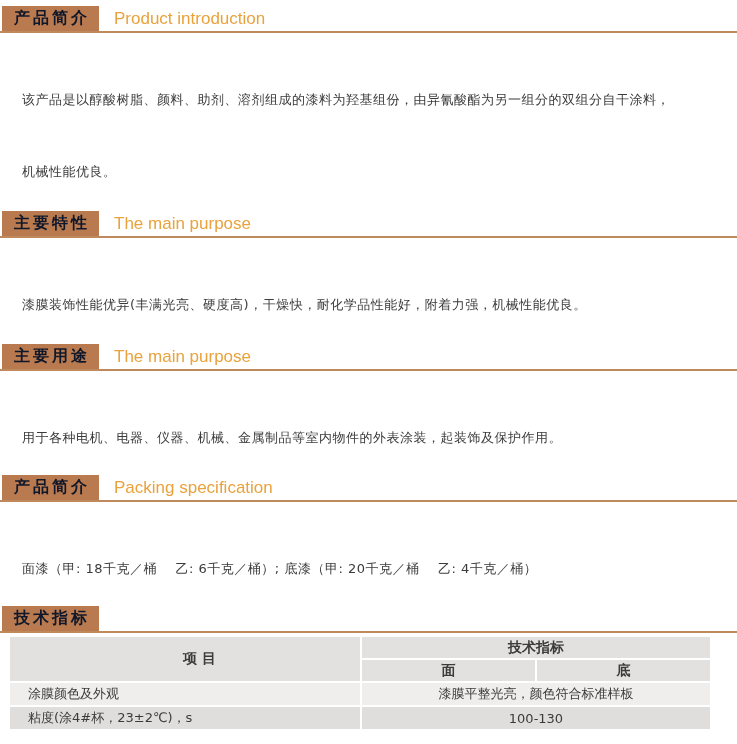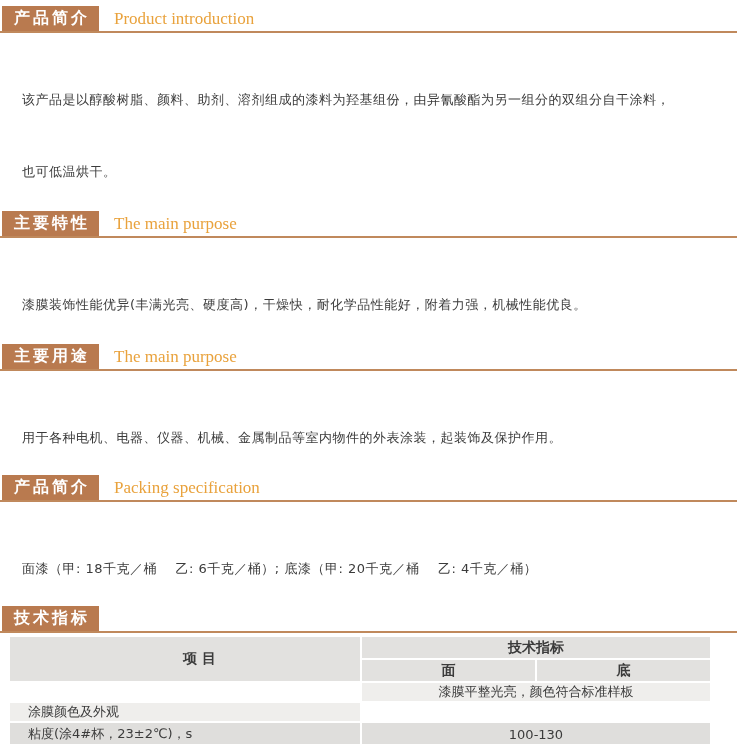--- a/index.html
+++ b/index.html
@@ -9,30 +9,30 @@
     font-family:"DejaVu Sans", sans-serif;
     color:#3b3b3b;
   }
   
   .sec-head {
     display:flex; align-items:stretch;
     height:27px;
     border-bottom:2px solid #c0895c;
   }
   .sec-zh {
-    background:#b97a4f; color:#ffffff;
+    background:#b97a4f; color:#0f172a;
     font-size:16px; font-weight:bold; letter-spacing:3px;
     padding:0 9px 0 12px; margin-left:2px;
     display:flex; align-items:center;
     white-space:pre;
   }
   .sec-en {
     color:#e9a23c; font-size:17px; margin-left:15px;
     display:flex; align-items:center;
-    font-family:Liberation Serif, serif;
+    font-family:Liberation Sans, sans-serif;
   }
   .mt6  { margin-top:6px; }
   
   .sec-body {
     padding:7px 30px 3px 22px;
     font-size:13px; line-height:24px;
     letter-spacing:0.5px; white-space:pre-wrap;
   }
   .sec-body.tight { padding-bottom:1px; }
   
@@ -62,21 +62,21 @@
 </style>
 </head>
 <body>
 
 <div class="sec-head mt6">
   <div class="sec-zh">产品简介</div>
   <div class="sec-en">Product introduction</div>
 </div>
 <div class="sec-body">
   <div>该产品是以醇酸树脂、颜料、助剂、溶剂组成的漆料为羟基组份，由异氰酸酯为另一组分的双组分自干涂料，</div>
-  <div>也可低温烘干。</div>
+  <div>机械性能优良。</div>
 </div>
 
 <div class="sec-head">
   <div class="sec-zh">主要特性</div>
   <div class="sec-en">The main purpose</div>
 </div>
 <div class="sec-body">
   <div>漆膜装饰性能优异(丰满光亮、硬度高)，干燥快，耐化学品性能好，附着力强，机械性能优良。</div>
 </div>
 
@@ -102,22 +102,22 @@
 
 <div class="spec-table">
   <div class="thead">
     <div class="cell item-cell">项 目</div>
     <div class="cell group-cell">技术指标</div>
     <div class="cell">面</div>
     <div class="cell">底</div>
   </div>
 
   <div class="trow">
+    <div class="cell label-cell light"><span>涂膜颜色及外观</span><span class="sym"></span></div>
     <div class="cell span-cell light">漆膜平整光亮，颜色符合标准样板</div>
-    <div class="cell label-cell light"><span>涂膜颜色及外观</span><span class="sym"></span></div>
   </div>
 
   <div class="trow">
     <div class="cell label-cell dark"><span>粘度(涂4#杯，23±2℃)，s</span><span class="sym"></span></div>
     <div class="cell span-cell dark">100-130</div>
   </div>
 
 </div>
 
 </body></html>

